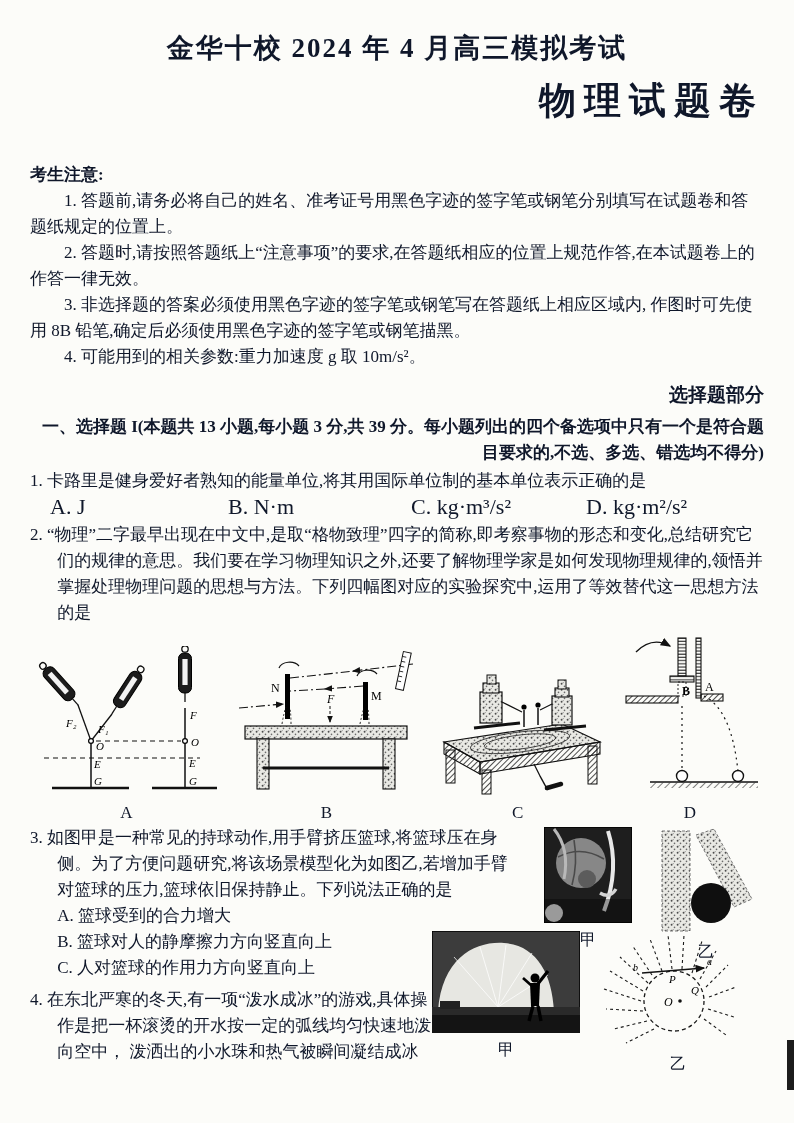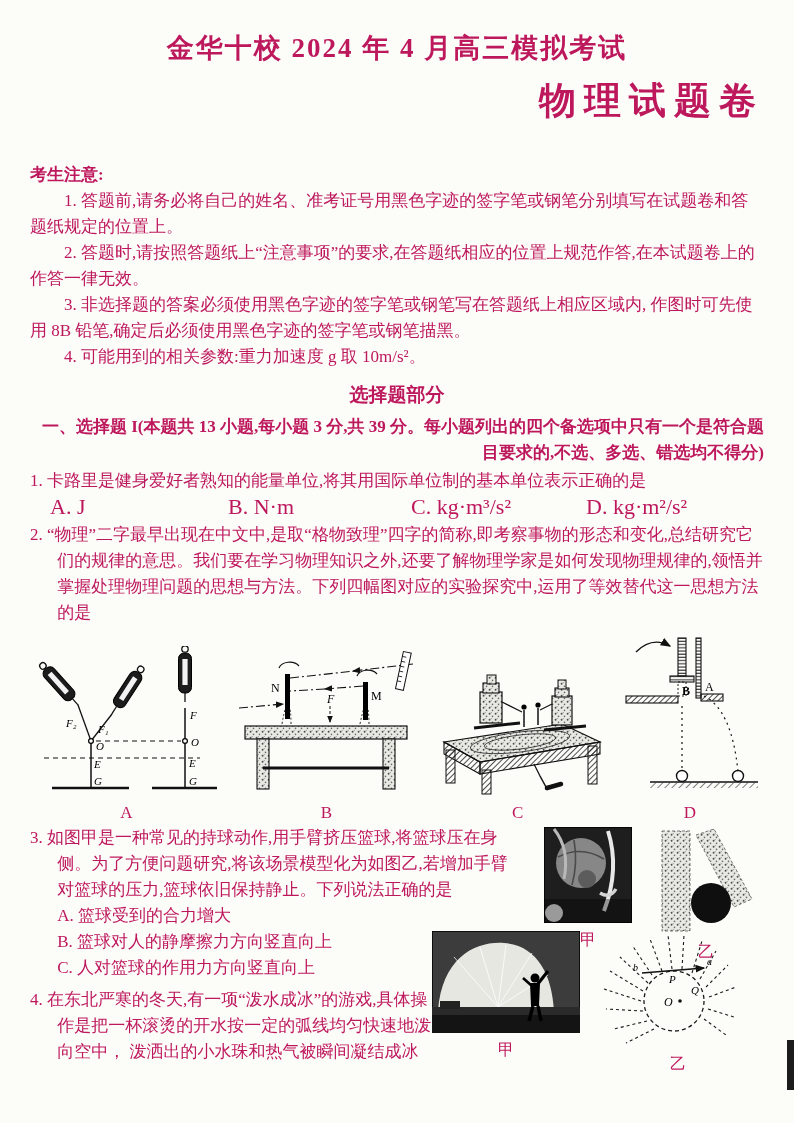--- a/index.html
+++ b/index.html
@@ -1,29 +1,29 @@
 <!DOCTYPE html>
 <html><head>
 <meta charset="utf-8">
 <style>
   html,body{margin:0;padding:0;background:#ffffff;}
   .page{
     width:794px;height:1123px;box-sizing:border-box;position:relative;overflow:hidden;
-    background:#fcfcf9;color:#be185d;
+    background:#fcfcf9;color:#0f172a;
     font-family:"Liberation Serif","DejaVu Serif",serif;
     padding:26px 30px 0 30px;
   }
   p{margin:0;font-size:17px;line-height:26px;}
   .indent{text-indent:2em;}
   .hang{padding-left:1.6em;text-indent:-1.6em;}
   .hang2{padding-left:2em;text-indent:-2em;text-align:right;}
   .bold{font-weight:bold;}
   h1{font-size:27px;font-weight:bold;text-align:center;margin:4px 0 2px;letter-spacing:2px;}
   h2{font-size:37px;font-weight:bold;text-align:right;margin:10px 0 36px;letter-spacing:8px;}
-  h3{font-size:19px;font-weight:bold;text-align:center;margin:12px 0 6px;}
+  h3{font-size:19px;font-weight:bold;text-align:right;margin:12px 0 6px;}
   .opts-row{display:flex;padding-left:20px;font-size:22px;line-height:26px;}
   .opts-row span:nth-child(1){width:178px;}
   .opts-row span:nth-child(2){width:183px;}
   .opts-row span:nth-child(3){width:175px;}
   .fig-row{display:flex;justify-content:space-between;align-items:flex-end;margin:8px 4px 2px 4px;}
   figure{margin:0;text-align:center;}
   figcaption{font-size:17px;line-height:20px;margin-top:3px;}
   .q{margin-top:2px;}
   .q3{position:relative;}
   .q3 p{margin-right:252px;}

